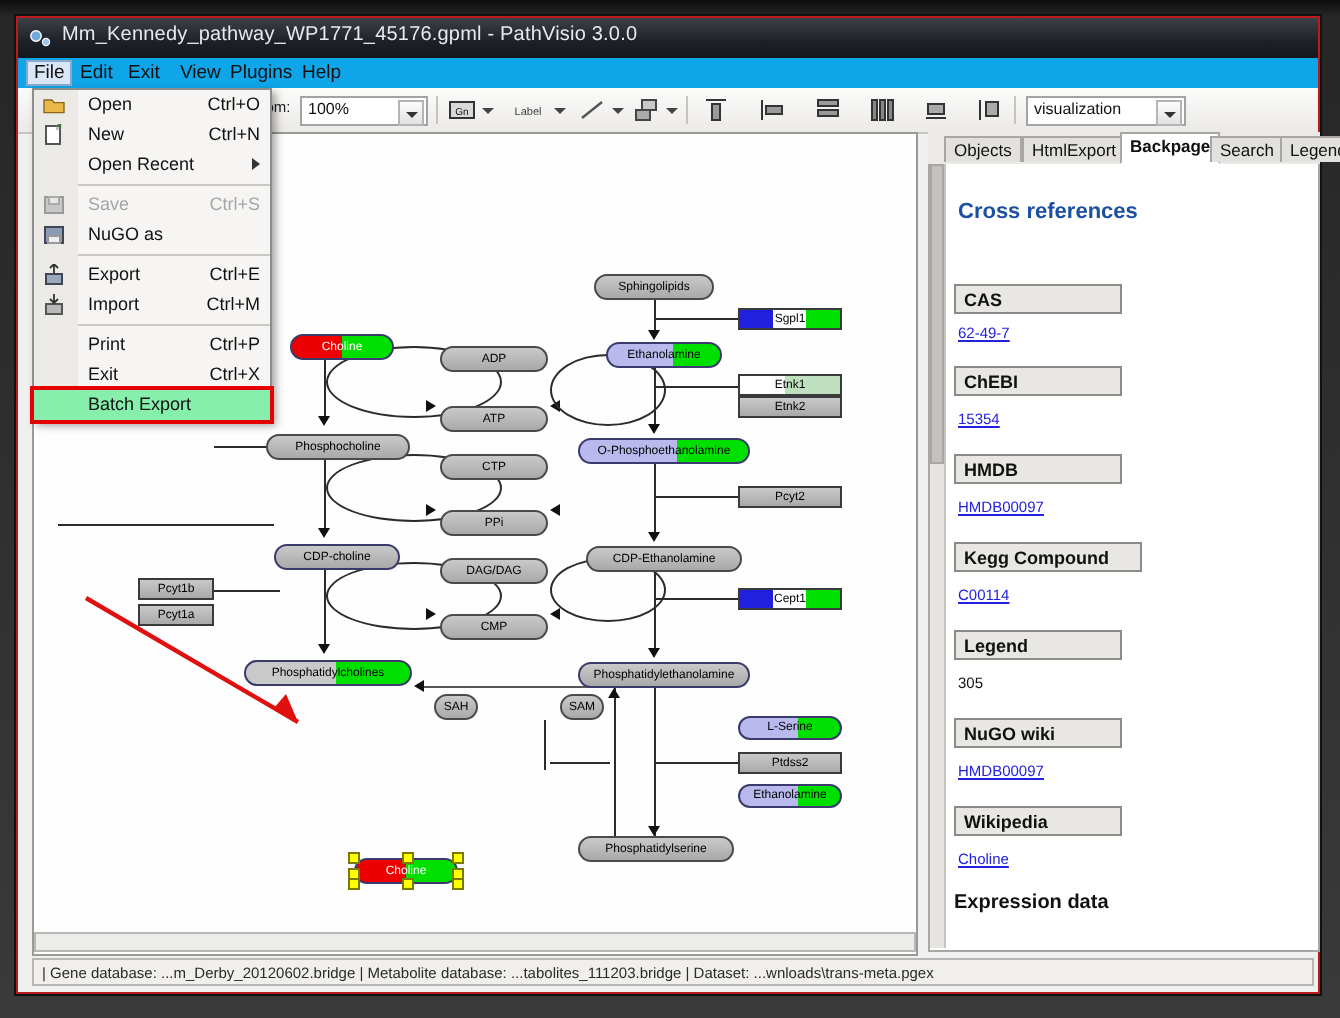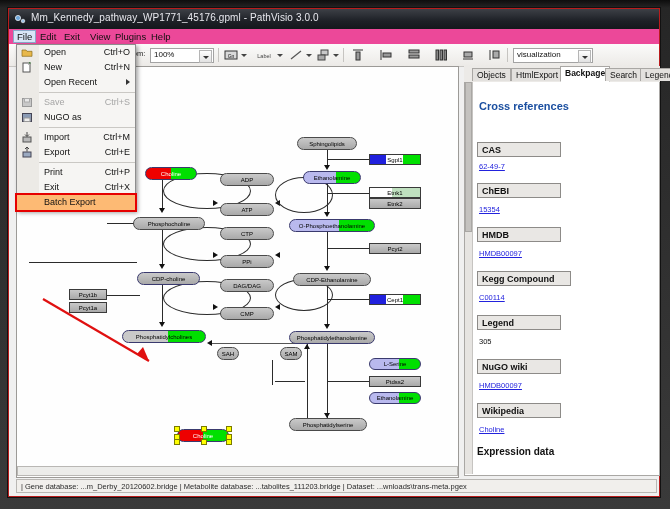--- a/index.html
+++ b/index.html
@@ -15,21 +15,21 @@
   
   .titlebar{position:absolute;left:0;top:0;width:650px;height:20px;
     background:linear-gradient(#3d4046,#1d2026 60%,#14171c);
     border-bottom:1px solid #555;}
   .titlebar .tb-icon{position:absolute;left:5px;top:4px;width:12px;height:12px;}
   .titlebar .tb-text{position:absolute;left:22px;top:3px;font-size:10px;color:#e8e8ee;
     white-space:nowrap;letter-spacing:.1px;}
 
   
   .menubar{position:absolute;left:0;top:20px;width:650px;height:15px;
-    background:#ec4899;border-bottom:1px solid #d0cfcd;}
+    background:#0ea5e9;border-bottom:1px solid #d0cfcd;}
   .menubar .mi{position:absolute;top:1px;font-size:9.5px;color:#101010;padding:1px 4px;}
   .menubar .mi.sel{background:#d8e6f7;border:1px solid #8aa8c8;padding:0 3px;}
 
   
   .toolbar{position:absolute;left:0;top:35px;width:650px;height:22px;
     background:linear-gradient(#fbfbfa,#eceae7);border-bottom:1px solid #c8c6c3;}
   .tb-lbl{position:absolute;font-size:7.5px;color:#222;top:6px;}
   .combo{position:absolute;background:#fff;border:1px solid #a3a3a3;height:13px;}
   .combo .cv{position:absolute;left:3px;top:1px;font-size:8px;color:#111;}
   .combo .arrow{position:absolute;right:1px;top:1px;width:11px;height:11px;
@@ -47,21 +47,21 @@
     border:1px solid #8d8d8d;box-shadow:2px 2px 4px rgba(0,0,0,.35);z-index:40;}
   .menupop .gutter{position:absolute;left:0;top:0;width:22px;height:100%;background:#eceae6;}
   .mrow{position:relative;height:15px;}
   .mrow .mtext{position:absolute;left:27px;top:2px;font-size:9px;color:#111;}
   .mrow .maccel{position:absolute;right:5px;top:2px;font-size:9px;color:#111;}
   .mrow.dis .mtext,.mrow.dis .maccel{color:#a6a6a6;}
   .mrow .micon{position:absolute;left:4px;top:2px;width:12px;height:11px;}
   .mrow .submore{position:absolute;right:5px;top:4px;
     border-top:3.5px solid transparent;border-bottom:3.5px solid transparent;border-left:4px solid #333;}
   .mdiv{height:1px;background:#cac8c4;margin:2px 0;}
-  .mrow.hl{outline:2px solid #e60000;background:#fdba74;z-index:3;}
+  .mrow.hl{outline:2px solid #e60000;background:#86efac;z-index:3;}
 
   
   .canvaswrap{position:absolute;left:7px;top:57px;width:441px;height:410px;
     background:#fff;border:1px solid #9c9a97;overflow:hidden;}
   .canvas{position:absolute;left:0;top:0;width:441px;height:410px;background:#fefefe;}
 
   .node{position:absolute;box-sizing:border-box;font-size:6px;color:#000;
     display:flex;align-items:center;justify-content:center;text-align:center;
     line-height:1;overflow:hidden;}
   .metab{border:1px solid #3a3a6e;border-radius:9px;background:#b9b9b9;}
@@ -252,34 +252,34 @@
           <rect x="3" y="6" width="6" height="3.5" fill="#eee" stroke="#999"></rect>
         </svg>
         <div class="mtext">NuGO as</div>
         <div class="maccel"></div>
       </div>
 
       <div class="mdiv"></div>
 
       <div class="mrow">
         <svg class="micon" viewBox="0 0 12 11">
+          <rect x="2" y="5" width="8" height="5" fill="#9aa9c0" stroke="#445"></rect>
+          <path d="M6 4.5 v-4 M4 2 L6 0 L8 2" stroke="#333" fill="none" stroke-width=".9"></path>
+        </svg>
+        <div class="mtext">Export</div>
+        <div class="maccel">Ctrl+E</div>
+      </div>
+
+      <div class="mrow">
+        <svg class="micon" viewBox="0 0 12 11">
           <rect x="2" y="5" width="8" height="5" fill="#b9b9b9" stroke="#555"></rect>
           <path d="M6 0 v4 M4 2.5 L6 4.5 L8 2.5" stroke="#333" fill="none" stroke-width=".9"></path>
         </svg>
         <div class="mtext">Import</div>
         <div class="maccel">Ctrl+M</div>
-      </div>
-
-      <div class="mrow">
-        <svg class="micon" viewBox="0 0 12 11">
-          <rect x="2" y="5" width="8" height="5" fill="#9aa9c0" stroke="#445"></rect>
-          <path d="M6 4.5 v-4 M4 2 L6 0 L8 2" stroke="#333" fill="none" stroke-width=".9"></path>
-        </svg>
-        <div class="mtext">Export</div>
-        <div class="maccel">Ctrl+E</div>
       </div>
 
       <div class="mdiv"></div>
 
       <div class="mrow">
         <div class="mtext">Print</div>
         <div class="maccel">Ctrl+P</div>
       </div>
       <div class="mrow">
         <div class="mtext">Exit</div>

